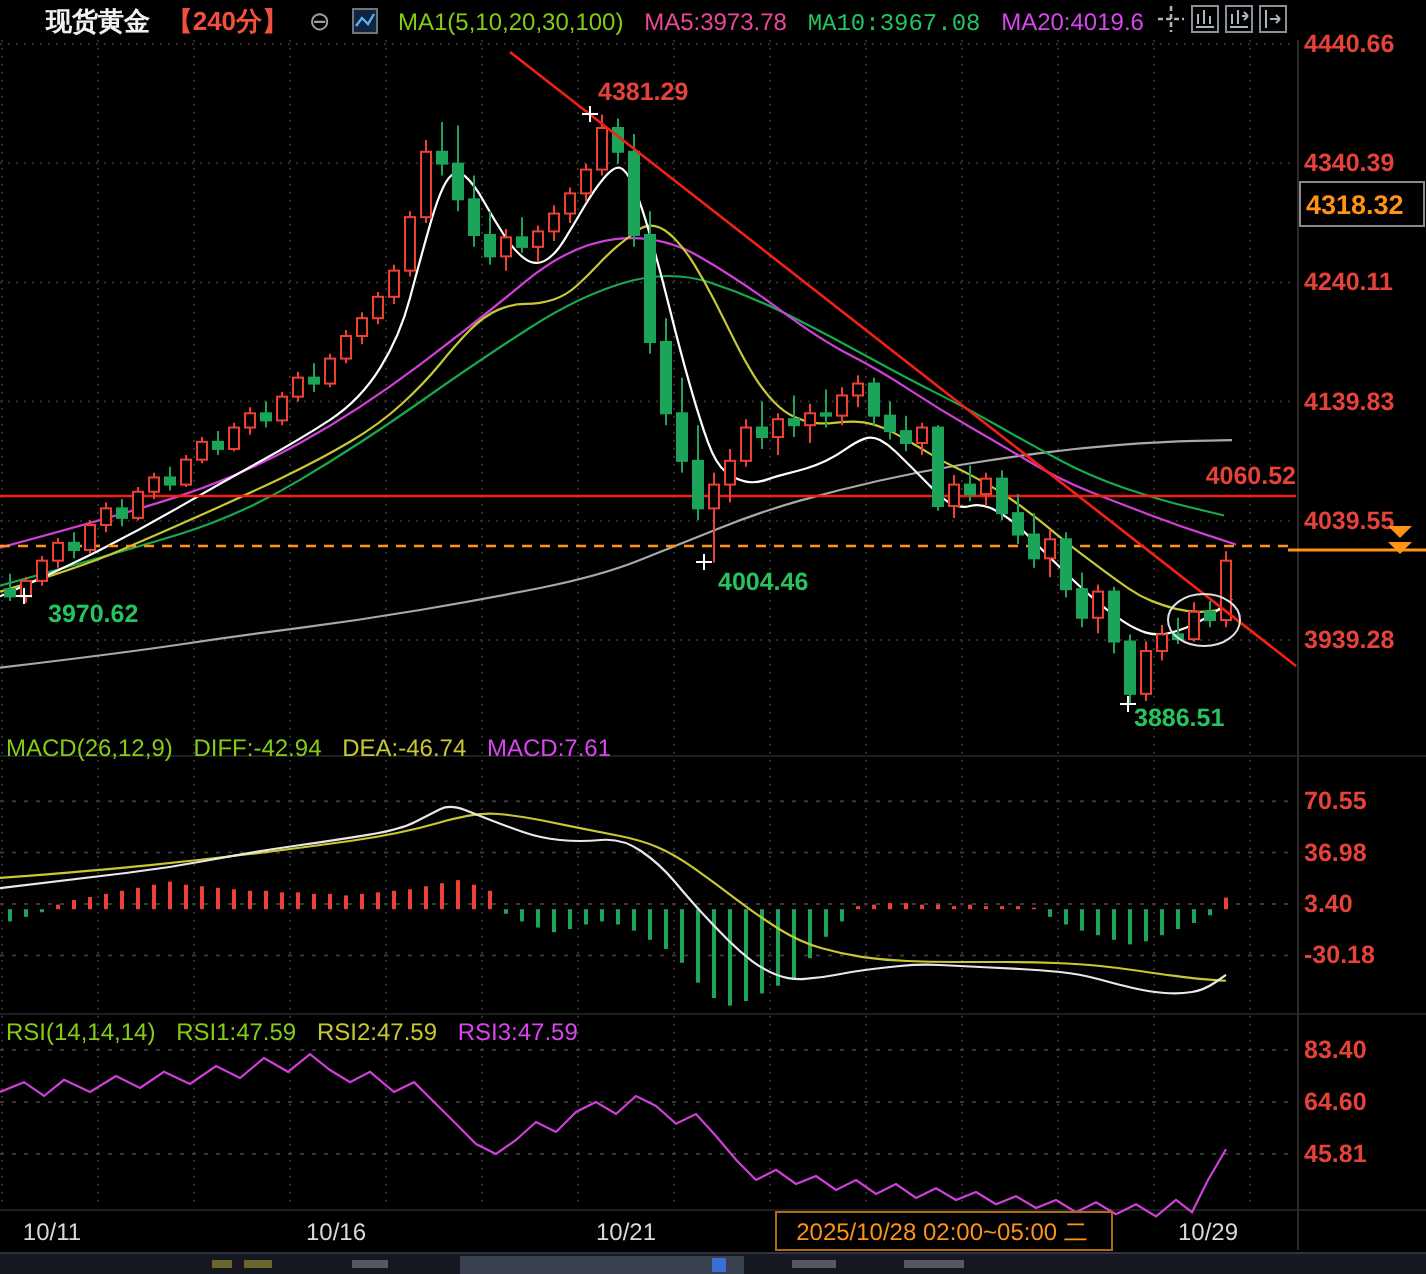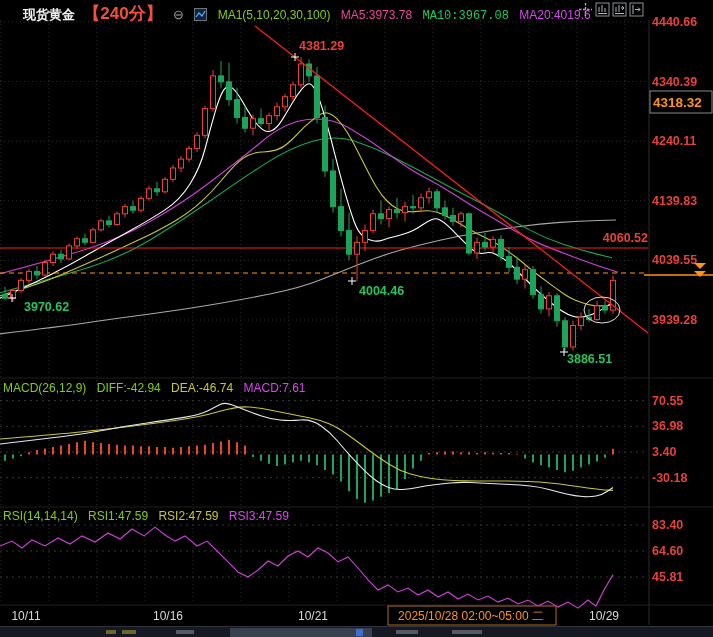--- a/index.html
+++ b/index.html
@@ -2,24 +2,24 @@
 <html><head>
 <meta charset="utf-8">
 <style>
   html,body{margin:0;padding:0;background:#000;}
   .stage{position:relative;width:713px;height:637px;background:#000;overflow:hidden;
          font-family:"Liberation Sans",sans-serif;}
   svg text{font-family:"Liberation Sans",sans-serif;}
   .hdr{position:absolute;left:3px;font-size:12px;white-space:nowrap;z-index:5;}
   .hdr span{margin-right:7px;}
   #main-hdr{top:2px;}
-  #macd-hdr{top:381px;}
+  #macd-hdr{top:367px;}
   #rsi-hdr{top:509px;text-align:center;}
   .sym{color:#f0f0f0;font-weight:bold;font-size:13px;margin-left:20px;}
-  .period{color:#f2503e;font-weight:bold;font-size:17px;margin-left:-2px;}
+  .period{color:#f2503e;font-weight:bold;font-size:13px;margin-left:-2px;}
   .zoomout{color:#9aa0a8;font-size:13px;cursor:pointer;}
   .chart-ico{display:inline-block;vertical-align:-2px;}
   .w{color:#84cc16;} .y{color:#c8c832;} .m{color:#d946ef;} .r{color:#22c55e;font-family:Liberation Mono, monospace;} .pale{color:#ec4899;}
   #toolbar{position:absolute;top:2px;left:578px;z-index:6;display:flex;gap:2px;}
   .tico{width:15px;height:15px;cursor:pointer;}
   #watermark{position:absolute;right:5px;bottom:11px;z-index:7;
              font-size:37px;font-weight:bold;letter-spacing:1px;color:#d2d4d8;
              text-shadow:1px 1px 0 #2a2a2a;}
   #bottom-strip{position:absolute;left:0;bottom:0;width:713px;height:10px;
                 background:#161921;border-top:1px solid #2e3340;z-index:8;}

